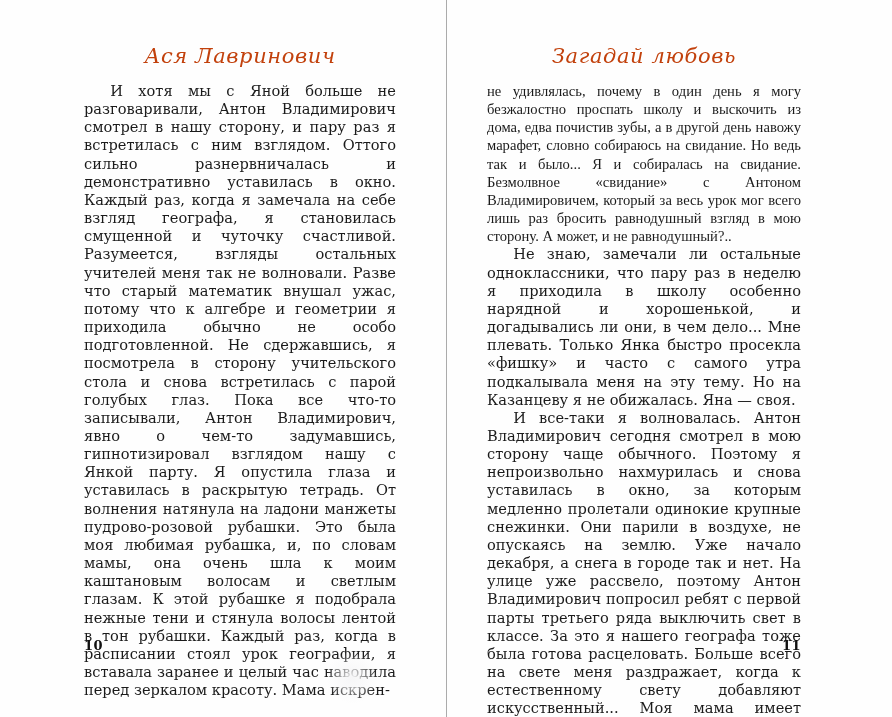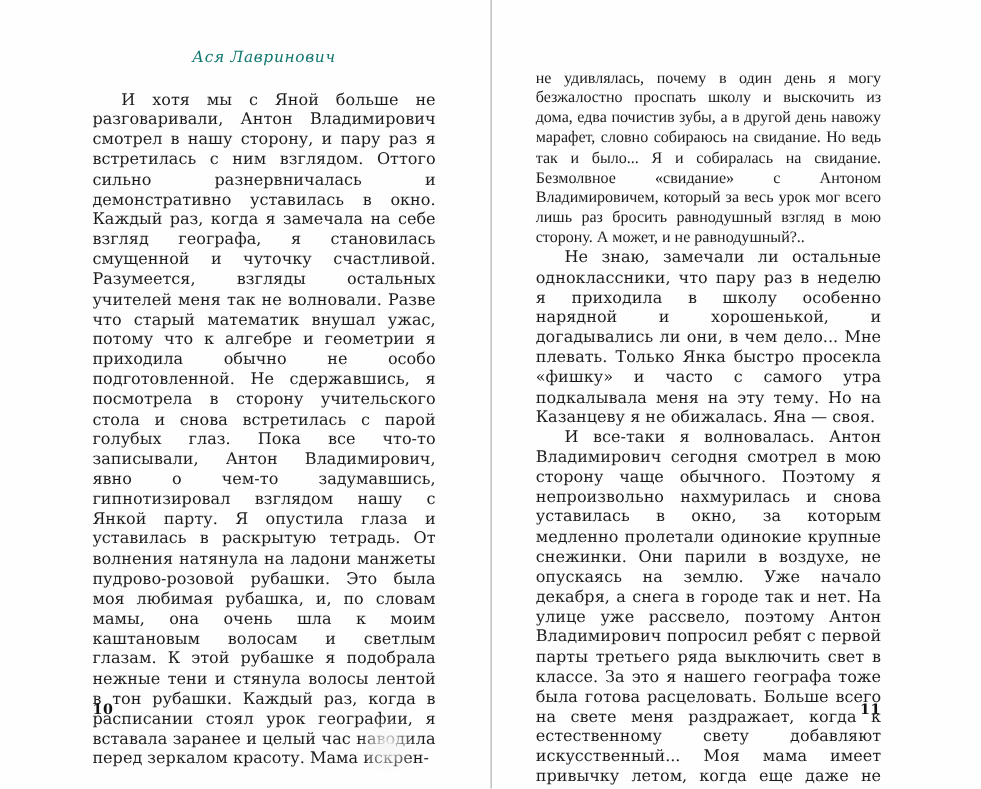--- a/index.html
+++ b/index.html
@@ -41,23 +41,23 @@
   .page {
     position: absolute;
     top: 44px;
     height: 640px;
   }
   .page-left  { left: 84px;  width: 312px; }
   .page-right { left: 487px; width: 314px; }
   .running-head {
     text-align: center;
     font-style: italic;
-    font-size: 14px;
+    font-size: 21px;
     letter-spacing: 0.6px;
-    color: #0f766e;
+    color: #c2410c;
     height: 20px;
   }
   .body-text {
     margin-top: 18px;
     font-size: 14.6px;
     line-height: 18.15px;
     text-align: justify;
     hyphens: auto;
     -webkit-hyphens: auto;
   }
@@ -89,20 +89,21 @@
     <div class="running-head">Ася Лавринович</div>
     <div class="body-text">
       <p class="para">И хотя мы с Яной больше не разговаривали, Антон Владимирович смотрел в нашу сторону, и пару раз я встретилась с ним взглядом. Оттого сильно разнервничалась и демонстративно уставилась в окно. Каждый раз, когда я замечала на себе взгляд географа, я становилась смущенной и чуточку счастливой. Разумеется, взгляды остальных учителей меня так не волновали. Разве что старый математик внушал ужас, потому что к алгебре и геометрии я приходила обычно не особо подготовленной. Не сдержавшись, я посмотрела в сторону учительского стола и снова встретилась с парой голубых глаз. Пока все что-то записывали, Антон Владимирович, явно о чем-то задумавшись, гипнотизировал взглядом нашу с Янкой парту. Я опустила глаза и уставилась в раскрытую тетрадь. От волнения натянула на ладони манжеты пудрово-розовой рубашки. Это была моя любимая рубашка, и, по словам мамы, она очень шла к моим каштановым волосам и светлым глазам. К этой рубашке я подобрала нежные тени и стянула волосы лентой в тон рубашки. Каждый раз, когда в расписании стоял урок географии, я вставала заранее и целый час наводила перед зеркалом красоту. Мама искрен-</p>
     </div>
     <div class="page-number pn-left">10</div>
   </div>
 
   <div class="spine-divider"></div>
 
   <div class="page page-right">
+    <div class="running-head">Загадай любовь</div>
     <div class="body-text">
       <p class="para continued">не удивлялась, почему в один день я могу безжалостно проспать школу и выскочить из дома, едва почистив зубы, а в другой день навожу марафет, словно собираюсь на свидание. Но ведь так и было... Я и собиралась на свидание. Безмолвное «свидание» с Антоном Владимировичем, который за весь урок мог всего лишь раз бросить равнодушный взгляд в мою сторону. А может, и не равнодушный?..</p>
       <p class="para">Не знаю, замечали ли остальные одноклассники, что пару раз в неделю я приходила в школу особенно нарядной и хорошенькой, и догадывались ли они, в чем дело... Мне плевать. Только Янка быстро просекла «фишку» и часто с самого утра подкалывала меня на эту тему. Но на Казанцеву я не обижалась. Яна — своя.</p>
       <p class="para">И все-таки я волновалась. Антон Владимирович сегодня смотрел в мою сторону чаще обычного. Поэтому я непроизвольно нахмурилась и снова уставилась в окно, за которым медленно пролетали одинокие крупные снежинки. Они парили в воздухе, не опускаясь на землю. Уже начало декабря, а снега в городе так и нет. На улице уже рассвело, поэтому Антон Владимирович попросил ребят с первой парты третьего ряда выключить свет в классе. За это я нашего географа тоже была готова расцеловать. Больше всего на свете меня раздражает, когда к естественному свету добавляют искусственный... Моя мама имеет привычку летом, когда еще даже не стемнело, зажигать дома все лампы. Сразу какое-то грустное и непонятное состояние. Когда на улице светло, из-за искусственного света впадаешь в уныние...</p>
     </div>
     <div class="page-number pn-right">11</div>
   </div>
 
   <div class="scan-artifact"></div>
 

